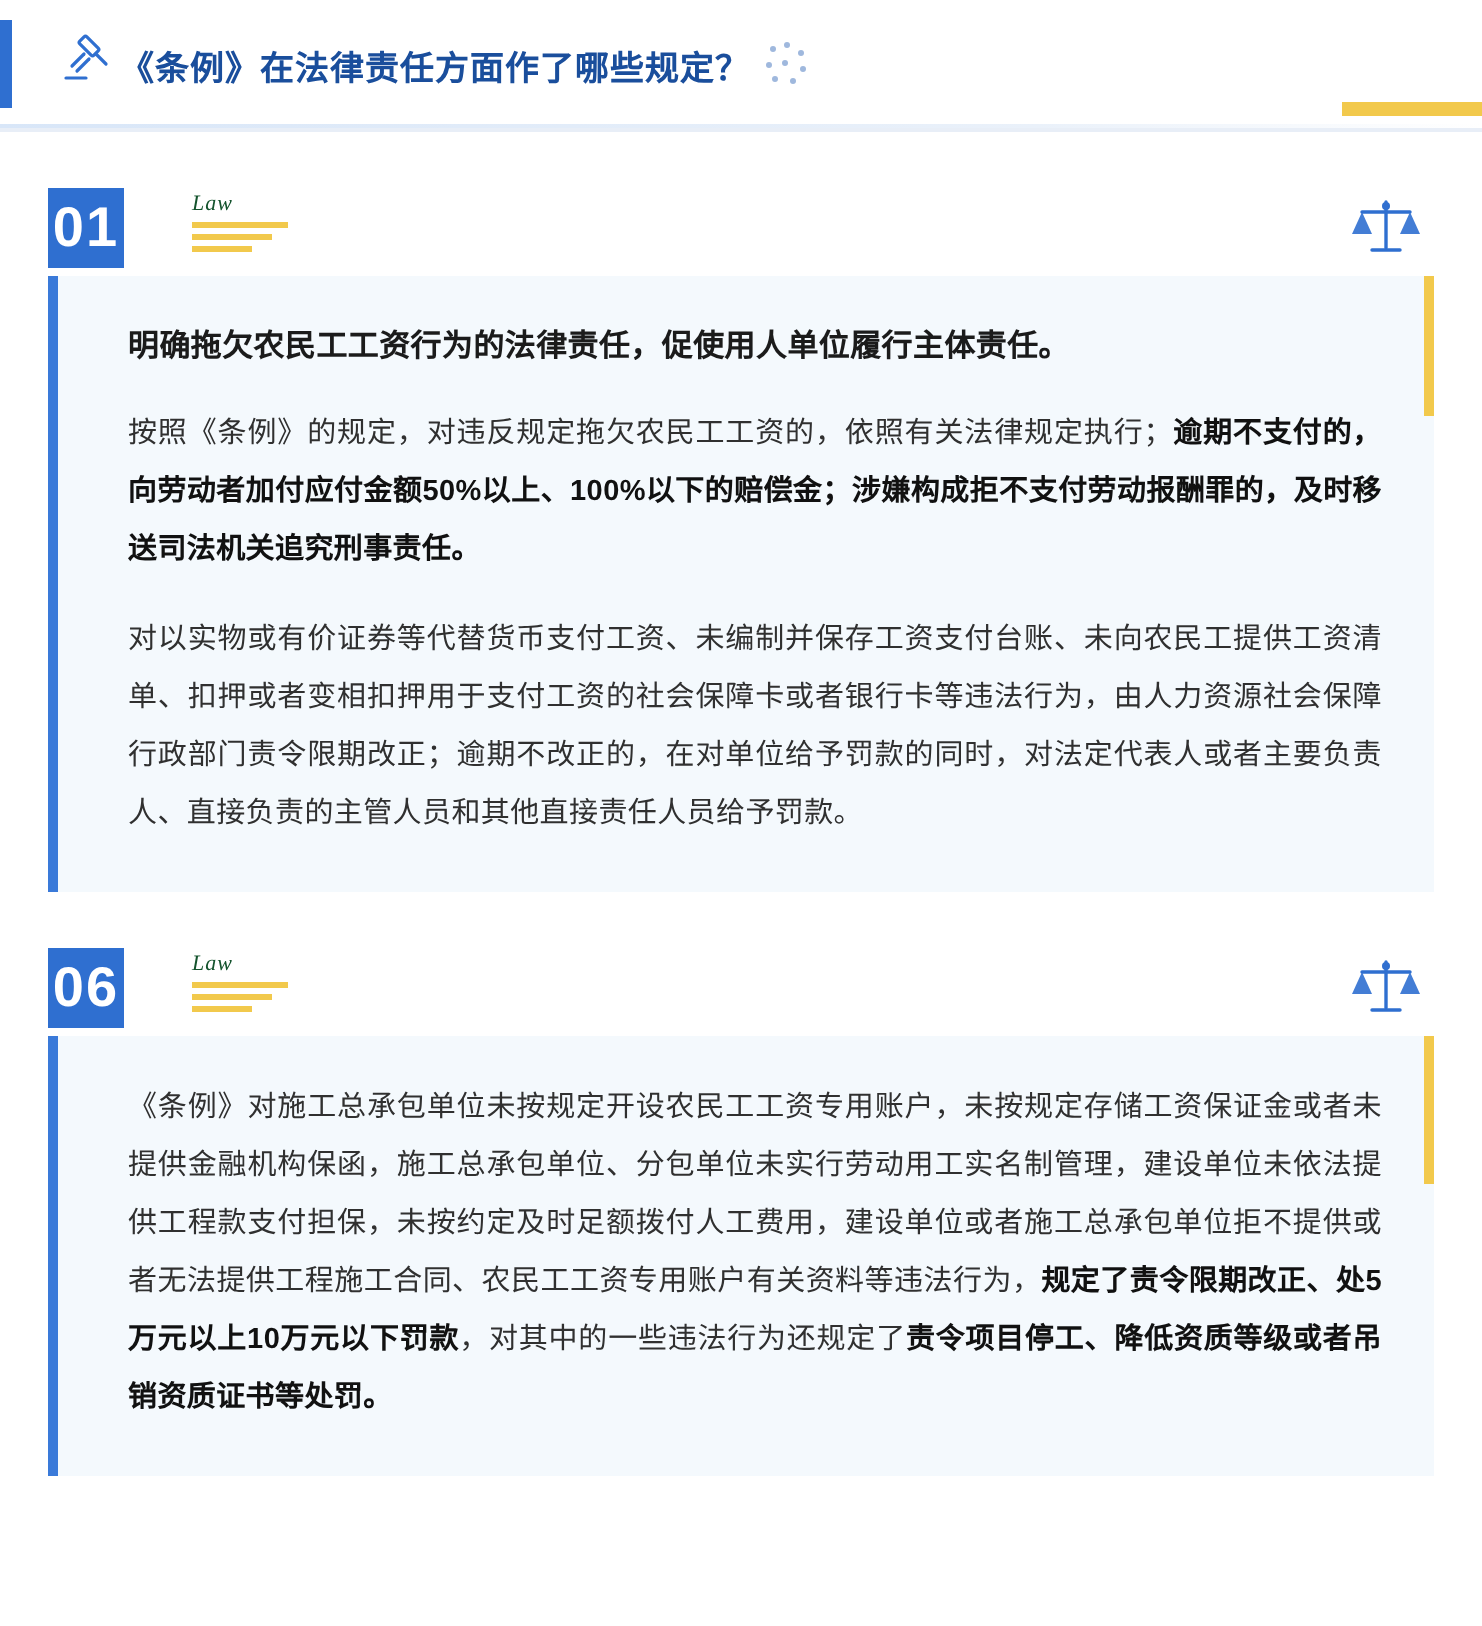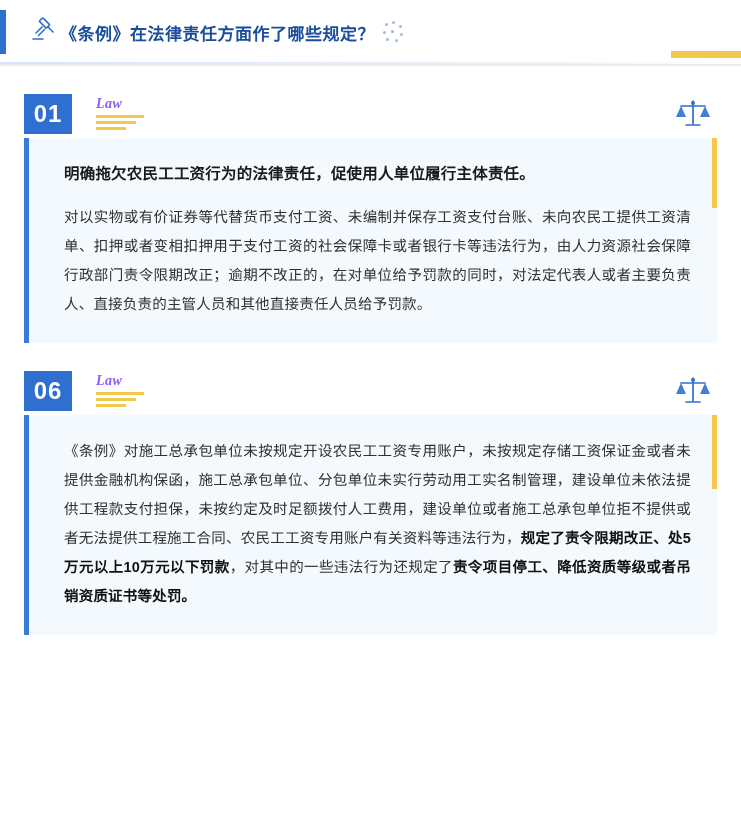--- a/index.html
+++ b/index.html
@@ -85,43 +85,43 @@
     margin-top: 28px;
   }
   .card-head {
     position: relative;
     height: 44px;
   }
   .badge {
     position: absolute;
     left: 0;
     top: 0;
-    width: 48px;
+    width: 38px;
     height: 40px;
     background: #2f6fd0;
     color: #ffffff;
-    font-size: 24px;
+    font-size: 28px;
     font-weight: bold;
     display: flex;
     align-items: center;
     justify-content: center;
     letter-spacing: 1px;
   }
   .law-mark {
     position: absolute;
     left: 72px;
     top: 2px;
     width: 52px;
   }
   .law-mark .law-word {
     font-family: "Liberation Serif", "DejaVu Serif", serif;
     font-style: italic;
-    font-size: 14px;
-    color: #8b5cf6;
-    font-weight: bold;
+    font-size: 11px;
+    color: #14532d;
+    font-weight: normal;
     letter-spacing: 0.5px;
   }
   .law-mark .law-line {
     height: 3px;
     background: #f2c94c;
     margin-top: 3px;
   }
   .law-mark .law-line.l1 { width: 48px; }
   .law-mark .law-line.l2 { width: 40px; }
   .law-mark .law-line.l3 { width: 30px; }
@@ -231,20 +231,23 @@
           <circle cx="20" cy="9" r="2" fill="#2f6fd0" stroke="none"></circle>
           <path d="M3 23 L8 12 L13 23 Z" fill="#2f6fd0" stroke="none" opacity="0.9"></path>
           <path d="M27 23 L32 12 L37 23 Z" fill="#2f6fd0" stroke="none" opacity="0.9"></path>
           <line x1="13" y1="31" x2="27" y2="31"></line>
         </svg>
       </div>
     </div>
     <div class="card-body">
       <p class="card-title">明确拖欠农民工工资行为的法律责任，促使用人单位履行主体责任。</p>
       <p class="para">
+        <span>按照《条例》的规定，对违反规定拖欠农民工工资的，依照有关法律规定执行；</span><b>逾期不支付的，向劳动者加付应付金额50%以上、100%以下的赔偿金；涉嫌构成拒不支付劳动报酬罪的，及时移送司法机关追究刑事责任。</b>
+      </p>
+      <p class="para">
         <span>对以实物或有价证券等代替货币支付工资、未编制并保存工资支付台账、未向农民工提供工资清单、扣押或者变相扣押用于支付工资的社会保障卡或者银行卡等违法行为，由人力资源社会保障行政部门责令限期改正；逾期不改正的，在对单位给予罚款的同时，对法定代表人或者主要负责人、直接负责的主管人员和其他直接责任人员给予罚款。</span>
       </p>
     </div>
   </div>
 
   <div class="card card-2">
     <div class="card-head">
       <div class="badge">06</div>
       <div class="law-mark">
         <div class="law-word">Law</div>

